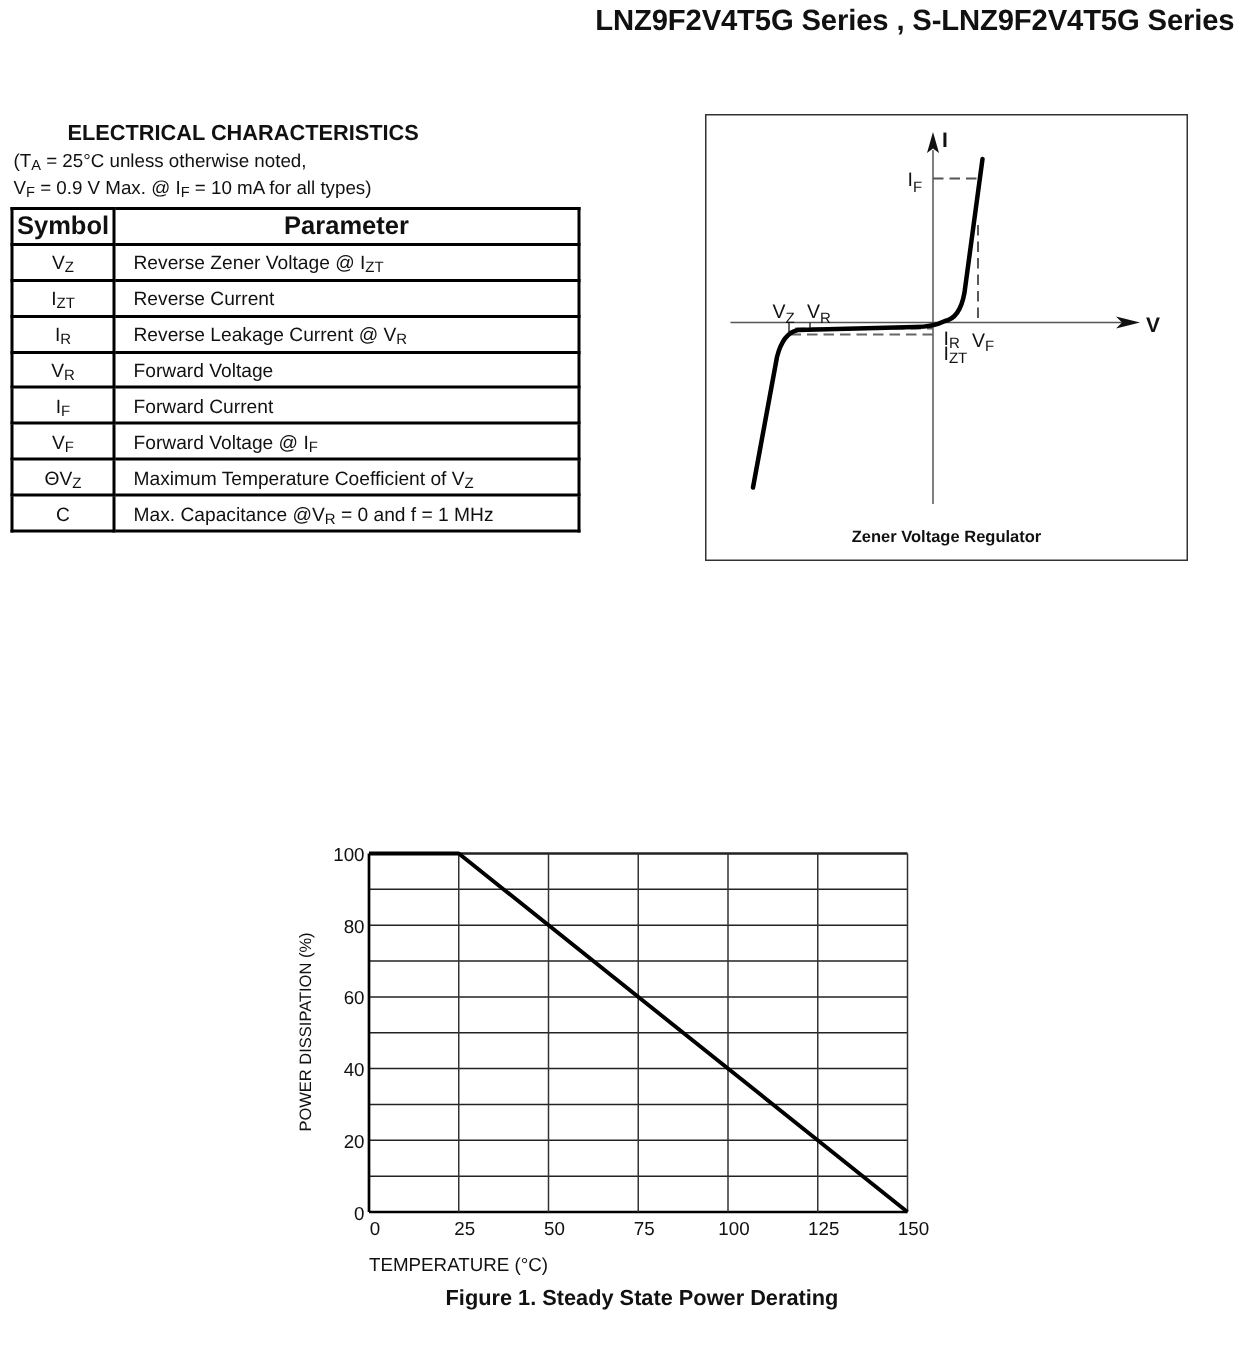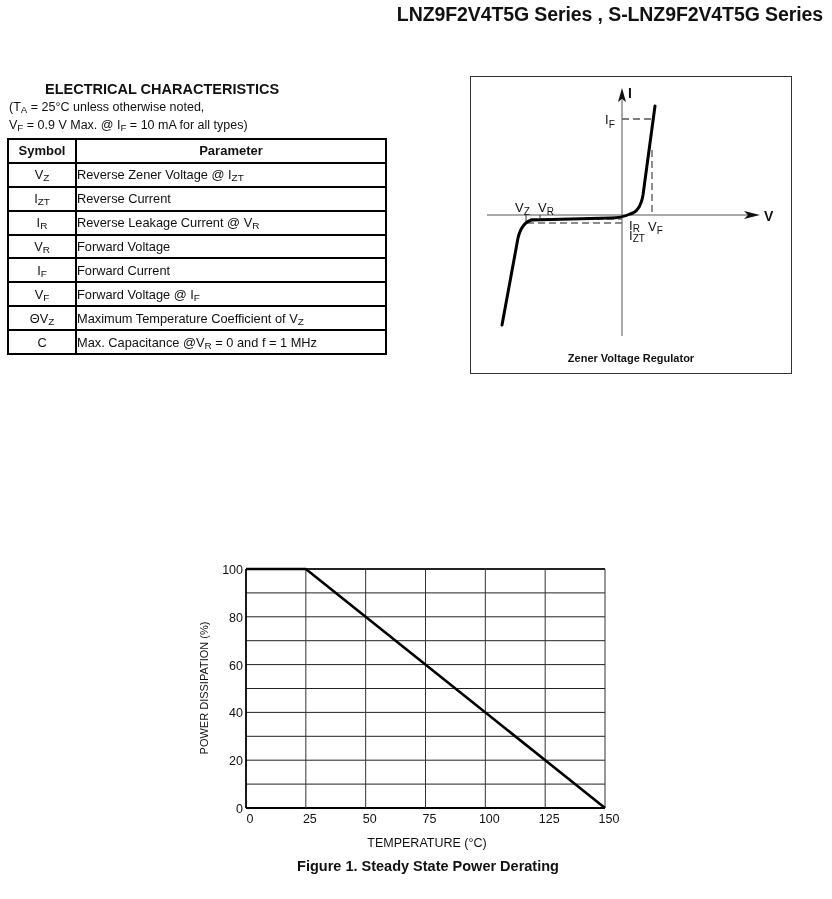--- a/index.html
+++ b/index.html
@@ -7,28 +7,28 @@
          font-family: "Liberation Sans", sans-serif; color: #111; }
   .abs { position: absolute; }
   #doc-header { right: 9px; top: 3px; font-size: 19.5px; font-weight: bold; white-space: nowrap; letter-spacing: -0.1px; }
   #ec-title { left: 9px; top: 81px; font-size: 14.5px; font-weight: bold; margin-left: 36px; }
   .ec-note { left: 9px; font-size: 12.5px; }
   #ec-note1 { top: 100px; }
   #ec-note2 { top: 118px; }
   sub { font-size: 0.78em; vertical-align: -0.25em; line-height: 0; }
   table#ec-table { left: 7px; top: 138px; border-collapse: collapse; width: 380px; font-size: 12.8px; }
   #ec-table td, #ec-table th { border: 2px solid #000; height: 21.9px; padding: 0; }
-  #ec-table th { font-weight: bold; font-size: 13px; }
+  #ec-table th { font-weight: bold; font-size: 17px; }
   #ec-table td.sym { width: 66px; text-align: center; }
-  #ec-table td.par { text-align: left; }
+  #ec-table td.par { padding-left: 12px; text-align: left; }
   #diagram-box { left: 470px; top: 76px; width: 320px; height: 296px; border: 1.5px solid #333; }
   #diagram-caption { left: 470px; width: 322px; top: 352px; text-align: center; font-weight: bold; font-size: 11px; }
   svg text { font-family: "Liberation Sans", sans-serif; }
   #fig-caption { left: 0; width: 856px; top: 858px; text-align: center; font-weight: bold; font-size: 14.5px; }
-  #xlabel { left: 246px; width: 362px; top: 836px; text-align: center; font-size: 12.5px; }
+  #xlabel { left: 246px; width: 362px; top: 836px; font-size: 12.5px; }
   #ylabel { left: 204px; top: 688px; transform: translate(-50%, -50%) rotate(-90deg); font-size: 11px; white-space: nowrap; }
 </style>
 </head>
 <body>
 
 <div id="doc-header" class="abs">LNZ9F2V4T5G Series , S-LNZ9F2V4T5G Series</div>
 
 <div id="ec-title" class="abs">ELECTRICAL CHARACTERISTICS</div>
 <div id="ec-note1" class="abs ec-note"><span>(T</span><sub>A</sub><span> = 25°C unless otherwise noted,</span></div>
 <div id="ec-note2" class="abs ec-note"><span>V</span><sub>F</sub><span> = 0.9 V Max. @ I</span><sub>F</sub><span> = 10 mA for all types)</span></div>

